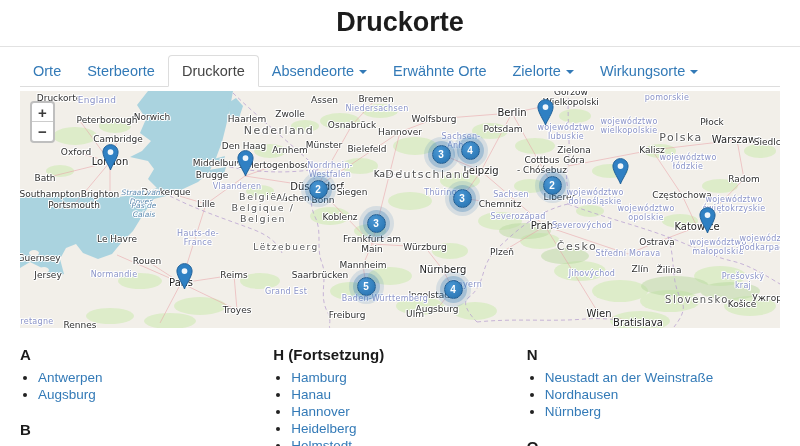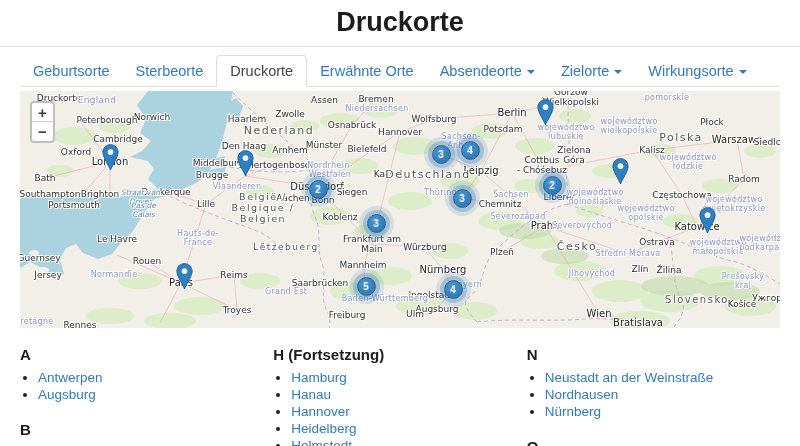--- a/index.html
+++ b/index.html
@@ -45,25 +45,25 @@
   .index li{font-size:13.5px;line-height:17px}
   .index a{color:#337ab7;text-decoration:none}
 </style>
 </head>
 <body>
 
 <div>
   <h1>Druckorte</h1>
   <div class="rule"></div>
   <nav class="tabs" id="tabs">
-      <a class="tab"><span>Geburtsorte</span></a>
+      <a class="tab"><span>Orte</span></a>
       <a class="tab"><span>Sterbeorte</span></a>
       <a class="tab active"><span>Druckorte</span></a>
+      <a class="tab"><span>Absendeorte</span><span class="caret"></span></a>
       <a class="tab"><span>Erwähnte Orte</span></a>
-      <a class="tab"><span>Absendeorte</span><span class="caret"></span></a>
       <a class="tab"><span>Zielorte</span><span class="caret"></span></a>
       <a class="tab"><span>Wirkungsorte</span><span class="caret"></span></a>
     </nav>
 
   <div class="map">
     <svg class="geo" width="760" height="237" viewBox="0 0 760 237" xmlns="http://www.w3.org/2000/svg">
       <rect width="760" height="237" fill="#f2efe9"></rect>
       <g fill="#cdeab0" opacity="0.55">
         <ellipse cx="55" cy="45" rx="22" ry="9"></ellipse>
           <ellipse cx="95" cy="35" rx="16" ry="7"></ellipse>
@@ -189,21 +189,21 @@
         <span class="ml l-cap" style="left: 579px; top: 223px;">Wien</span>
         <span class="ml l-cap" style="left: 618px; top: 232px;">Bratislava</span>
         <span class="ml l-cap" style="left: 525px; top: 135px;">Praha</span>
         <span class="ml l-city" style="left: 482px; top: 161px;">Plzeň</span>
         <span class="ml l-city" style="left: 320px; top: 126px;">Koblenz</span>
         <span class="ml l-city" style="left: 352px; top: 153px;">Frankfurt am
 Main</span>
         <span class="ml l-city" style="left: 405px; top: 156px;">Würzburg</span>
         <span class="ml l-city" style="left: 343px; top: 174px;">Mannheim</span>
         <span class="ml l-cap" style="left: 423px; top: 179px;">Nürnberg</span>
-        <span class="ml l-city" style="left: 300px; top: 192px;">Saarbrücken</span>
+        <span class="ml l-city" style="left: 300px; top: 184px;">Saarbrücken</span>
         <span class="ml l-city" style="left: 411px; top: 204px;">Ingolstadt</span>
         <span class="ml l-city" style="left: 417px; top: 218px;">Augsburg</span>
         <span class="ml l-city" style="left: 395px; top: 223px;">Ulm</span>
         <span class="ml l-city" style="left: 327px; top: 224px;">Freiburg</span>
         <span class="ml l-city" style="left: 97px; top: 148px; text-align: right;">Le Havre</span>
         <span class="ml l-city" style="left: 127px; top: 170px;">Rouen</span>
         <span class="ml l-cap" style="left: 161px; top: 192px;">Paris</span>
         <span class="ml l-city" style="left: 214px; top: 184px;">Reims</span>
         <span class="ml l-city" style="left: 217px; top: 219px;">Troyes</span>
         <span class="ml l-city" style="left: 273px; top: 107px;">Aachen</span>

